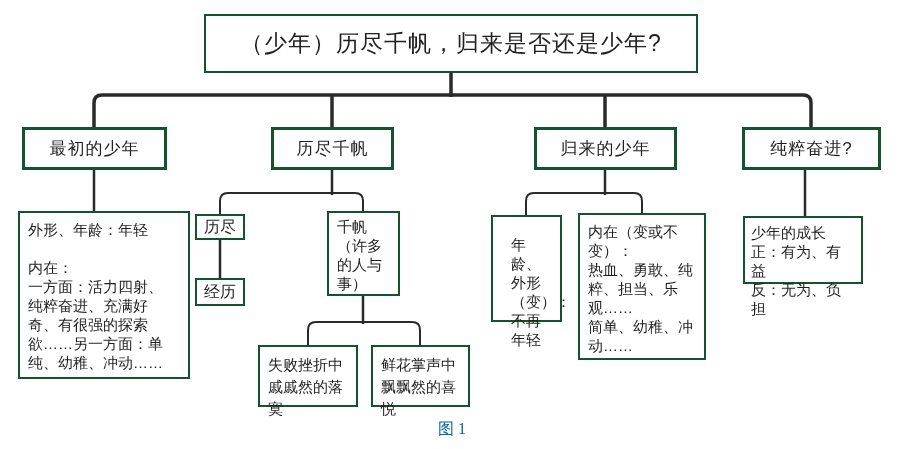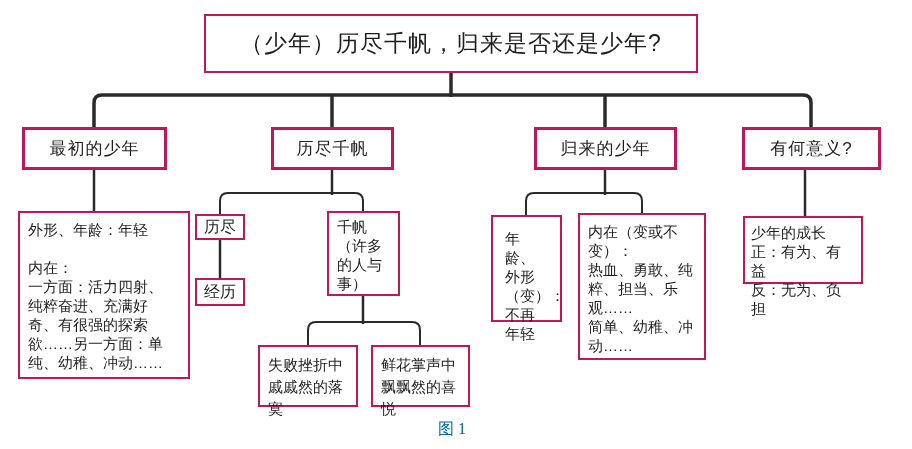--- a/index.html
+++ b/index.html
@@ -6,21 +6,21 @@
   .canvas{
     position:relative;width:912px;height:449px;background:#ffffff;
     font-family:"Liberation Sans","DejaVu Sans",sans-serif;color:#1f1f1f;overflow:hidden;
   }
   svg.connectors{position:absolute;left:0;top:0;}
   svg.connectors path{fill:none;stroke:#2a2a2a;}
   svg.connectors .lv1{stroke-width:3.5px;}
   svg.connectors .mid{stroke-width:2.5px;}
   svg.connectors .sub{stroke-width:2px;}
   .box{
-    position:absolute;background:#ffffff;border:2px solid #be185d;
+    position:absolute;background:#ffffff;border:2px solid #14532d;
     box-sizing:border-box;white-space:pre-line;
   }
   .title-box{
     display:flex;align-items:center;justify-content:center;
     font-size:23px;letter-spacing:1px;font-weight:500;
   }
   .lv2{
     border-width:3px;display:flex;align-items:center;justify-content:center;
     font-size:17px;font-weight:500;letter-spacing:1px;
   }
@@ -63,21 +63,21 @@
   <div class="box lv2" style="left:22px;top:127px;width:145px;height:43px;">
     <span>最初的少年</span>
   </div>
   <div class="box lv2" style="left:271px;top:127px;width:123px;height:43px;">
     <span>历尽千帆</span>
   </div>
   <div class="box lv2" style="left:534px;top:127px;width:143px;height:43px;">
     <span>归来的少年</span>
   </div>
   <div class="box lv2" style="left:742px;top:127px;width:139px;height:43px;">
-    <span>有何意义?</span>
+    <span>纯粹奋进?</span>
   </div>
 
   <div class="box detail" style="left:18px;top:211px;width:172px;height:168px;">外形、年龄：年轻
 
 内在：
 一方面：活力四射、
 纯粹奋进、充满好
 奇、有很强的探索
 欲……另一方面：单
 纯、幼稚、冲动……</div>
@@ -87,21 +87,21 @@
   <div class="box detail" style="left:327px;top:211px;width:73px;height:85px;padding:4px 8px;">千帆
 （许多
 的人与
 事）</div>
 
   <div class="box detail centered" style="left:258px;top:345px;width:100px;height:62px;">失败挫折中
 戚戚然的落寞</div>
   <div class="box detail centered" style="left:371px;top:345px;width:99px;height:62px;">鲜花掌声中
 飘飘然的喜悦</div>
 
-  <div class="box detail" style="left:491px;top:215px;width:71px;height:107px;padding:12px;">年龄、
+  <div class="box detail" style="left:491px;top:215px;width:71px;height:107px;padding:18px;">年龄、
 外形
 （变）：
 不再
 年轻</div>
   <div class="box detail" style="left:578px;top:213px;width:128px;height:147px;">内在（变或不
 变）：
 热血、勇敢、纯
 粹、担当、乐
 观……
 简单、幼稚、冲

